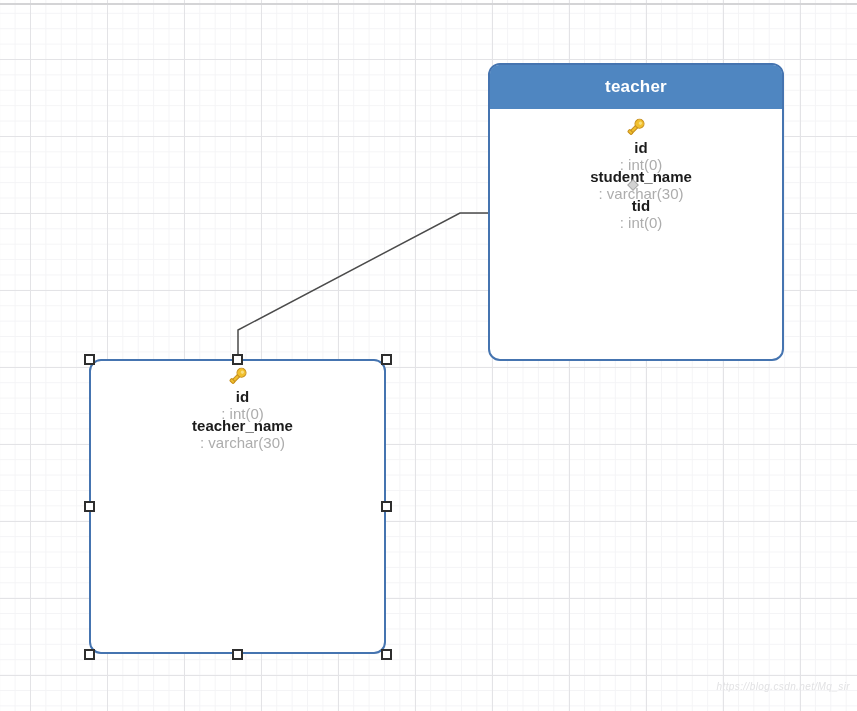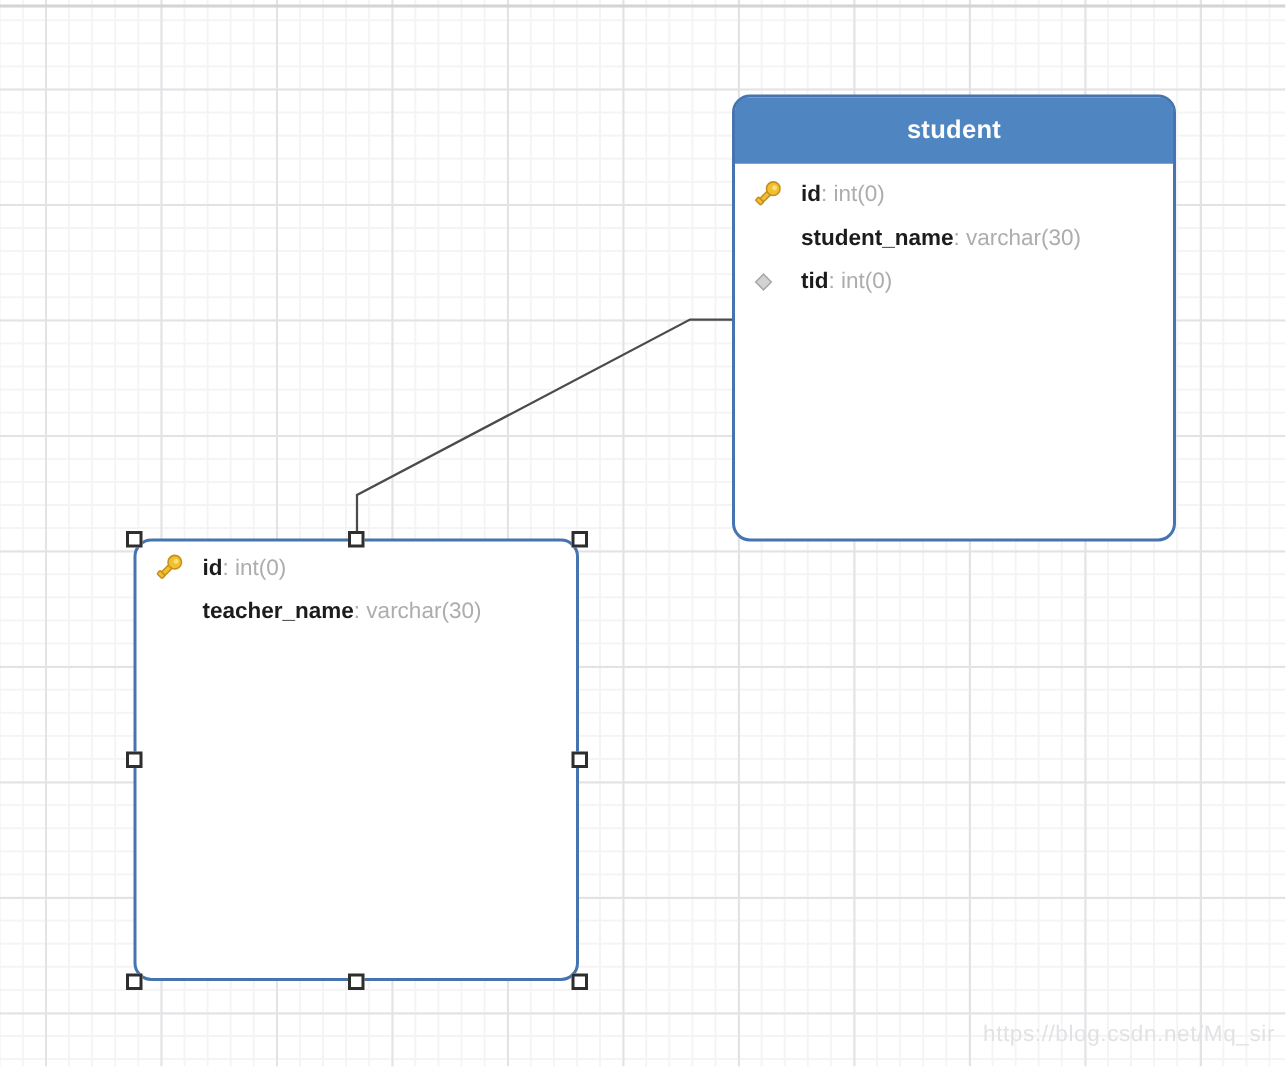--- a/index.html
+++ b/index.html
@@ -61,20 +61,21 @@
   .db-table .rows {
     padding-top: 3px;
   }
   .row {
     height: 29px;
     display: flex;
     align-items: center;
     padding-left: 10px;
     font-size: 15px;
     white-space: nowrap;
+    flex-direction: column;
   }
   .icon-slot {
     width: 24px;
     height: 24px;
     margin-right: 10px;
     display: inline-flex;
     align-items: center;
     justify-content: flex-start;
     flex: 0 0 24px;
   }
@@ -93,40 +94,41 @@
     height: 11px;
     box-sizing: border-box;
     background: #ffffff;
     border: 2px solid #2e2e2e;
     z-index: 10;
   }
   #watermark {
     position: absolute;
     right: 7px;
     top: 681px;
-    font-size: 15px;
+    font-size: 10px;
     color: #e2e2e4;
     letter-spacing: 0.4px;
     user-select: none;
+    font-style: italic;
   }
 </style>
 </head>
 <body>
 
 <div id="canvas">
 
   <div id="top-edge-line"></div>
 
   <svg id="relationship-svg">
     <polyline id="rel-line" fill="none" stroke="#4b4b4b" stroke-width="1.5" points="238,359 238,330 460,213 488,213"></polyline>
   </svg>
 
   <div class="db-table" id="table-student">
     <div class="header">
-      <span>student</span>
+      <span>teacher</span>
     </div>
     <div class="rows">
         <div class="row">
           <span class="icon-slot">
   <svg viewBox="0 0 24 24" width="23" height="23" aria-hidden="true">
     <g transform="rotate(45 12 12)">
       <rect x="10.5" y="9" width="3.4" height="11.2" rx="1" fill="#f1c02d" stroke="#c78f1e" stroke-width="1.1"></rect>
       <rect x="9.1" y="17.6" width="5" height="3.1" rx="0.9" fill="#f1c02d" stroke="#c78f1e" stroke-width="1.1"></rect>
       <circle cx="12.2" cy="6.3" r="4.7" fill="#f1c02d" stroke="#c78f1e" stroke-width="1.1"></circle>
       <circle cx="12.4" cy="5.2" r="1.7" fill="#f9df80"></circle>

